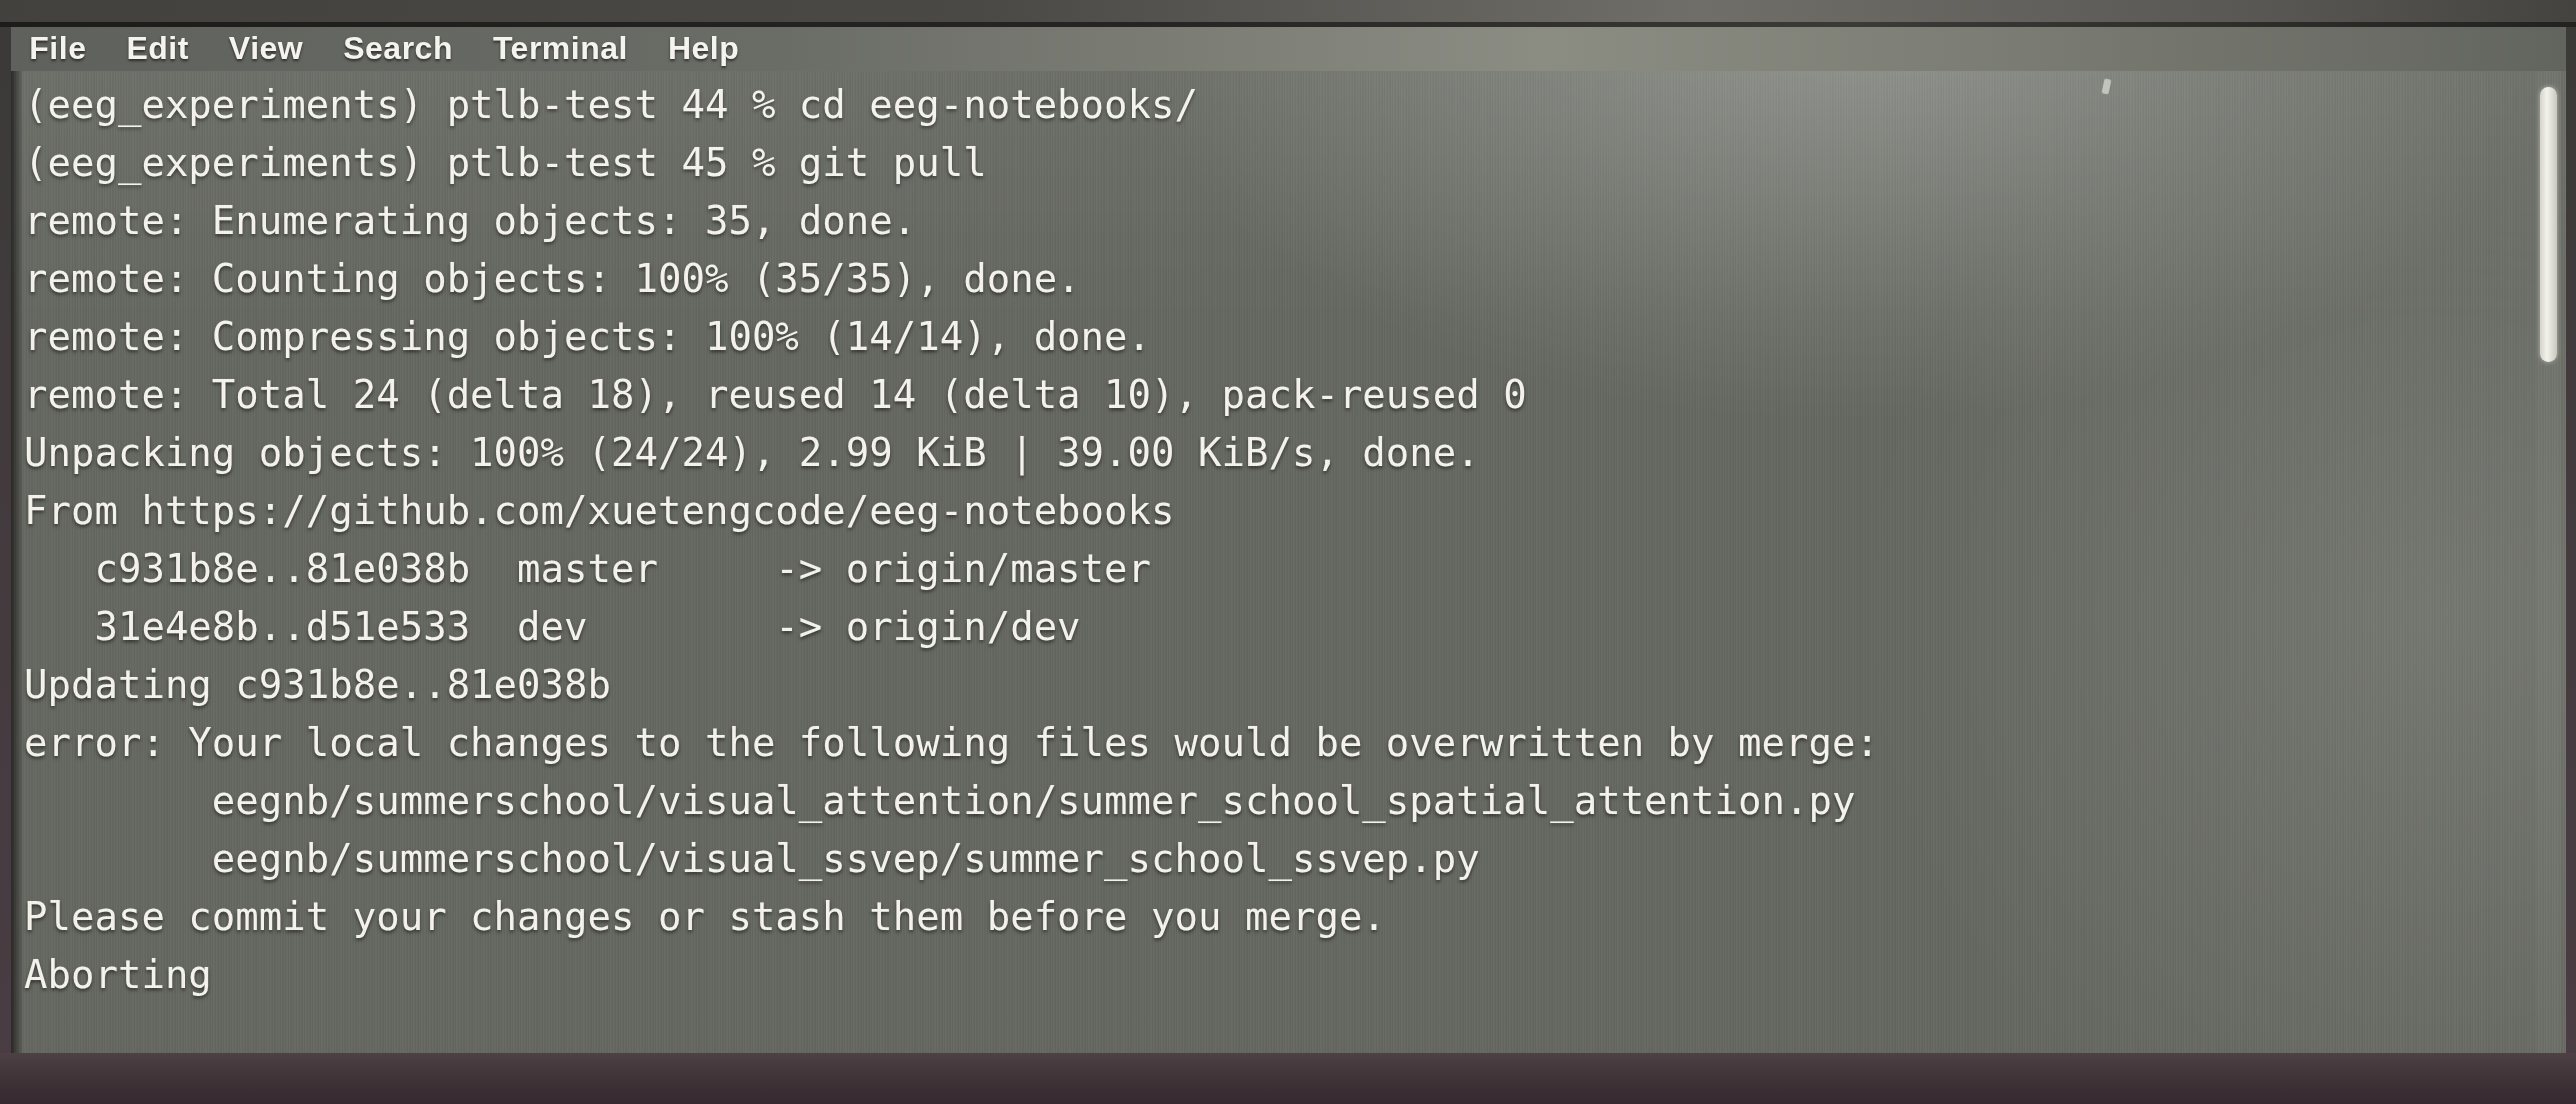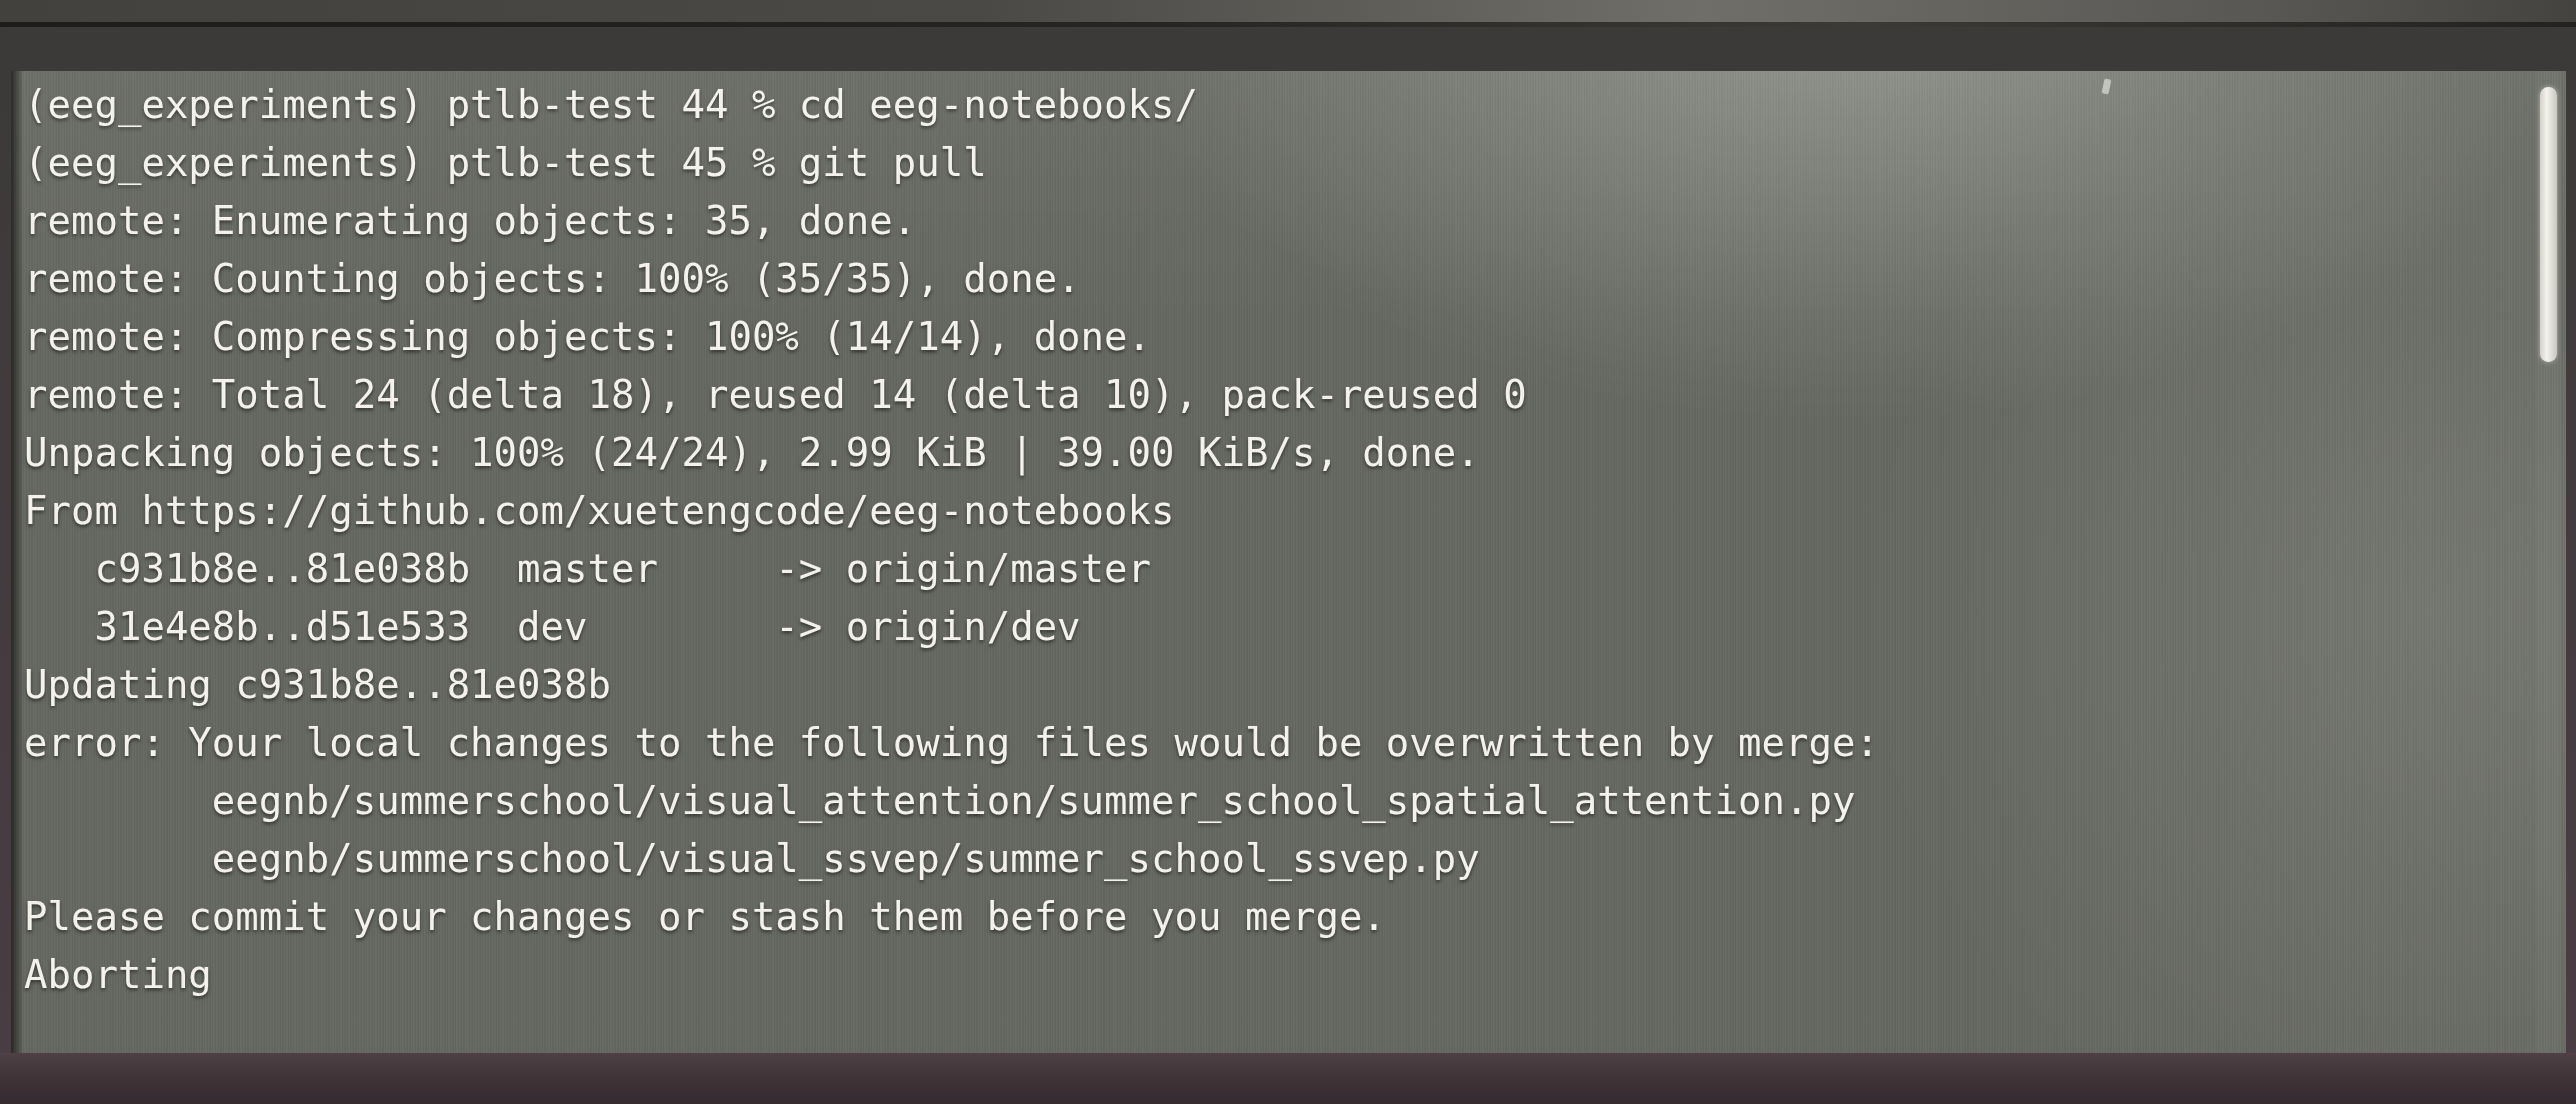--- a/index.html
+++ b/index.html
@@ -181,20 +181,28 @@
 </head>
 <body>
 
 <div id="photo">
 
   <div id="titlebar-strip"></div>
   <div id="titlebar-divider"></div>
 
   <div id="window">
 
+    <div id="menubar">
+      <span class="menu-item">File</span>
+      <span class="menu-item">Edit</span>
+      <span class="menu-item">View</span>
+      <span class="menu-item">Search</span>
+      <span class="menu-item">Terminal</span>
+      <span class="menu-item">Help</span>
+    </div>
 
     <div id="terminal" style="background: rgb(100, 103, 95);">
 
       <div id="lines">
         <div class="tline" style="color: rgb(246, 244, 237);">(eeg_experiments) ptlb-test 44 % cd eeg-notebooks/</div>
         <div class="tline" style="color: rgb(246, 244, 237);">(eeg_experiments) ptlb-test 45 % git pull</div>
         <div class="tline" style="color: rgb(246, 244, 237);">remote: Enumerating objects: 35, done.</div>
         <div class="tline" style="color: rgb(246, 244, 237);">remote: Counting objects: 100% (35/35), done.</div>
         <div class="tline" style="color: rgb(246, 244, 237);">remote: Compressing objects: 100% (14/14), done.</div>
         <div class="tline" style="color: rgb(246, 244, 237);">remote: Total 24 (delta 18), reused 14 (delta 10), pack-reused 0</div>

